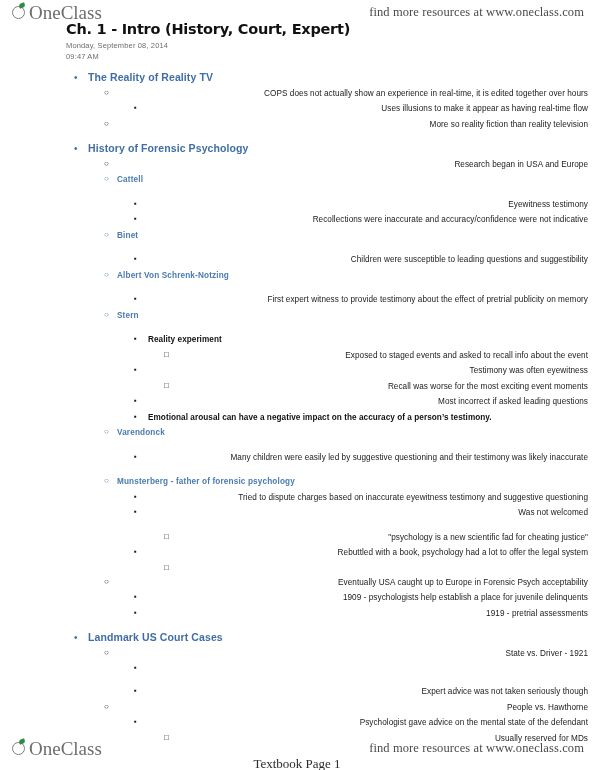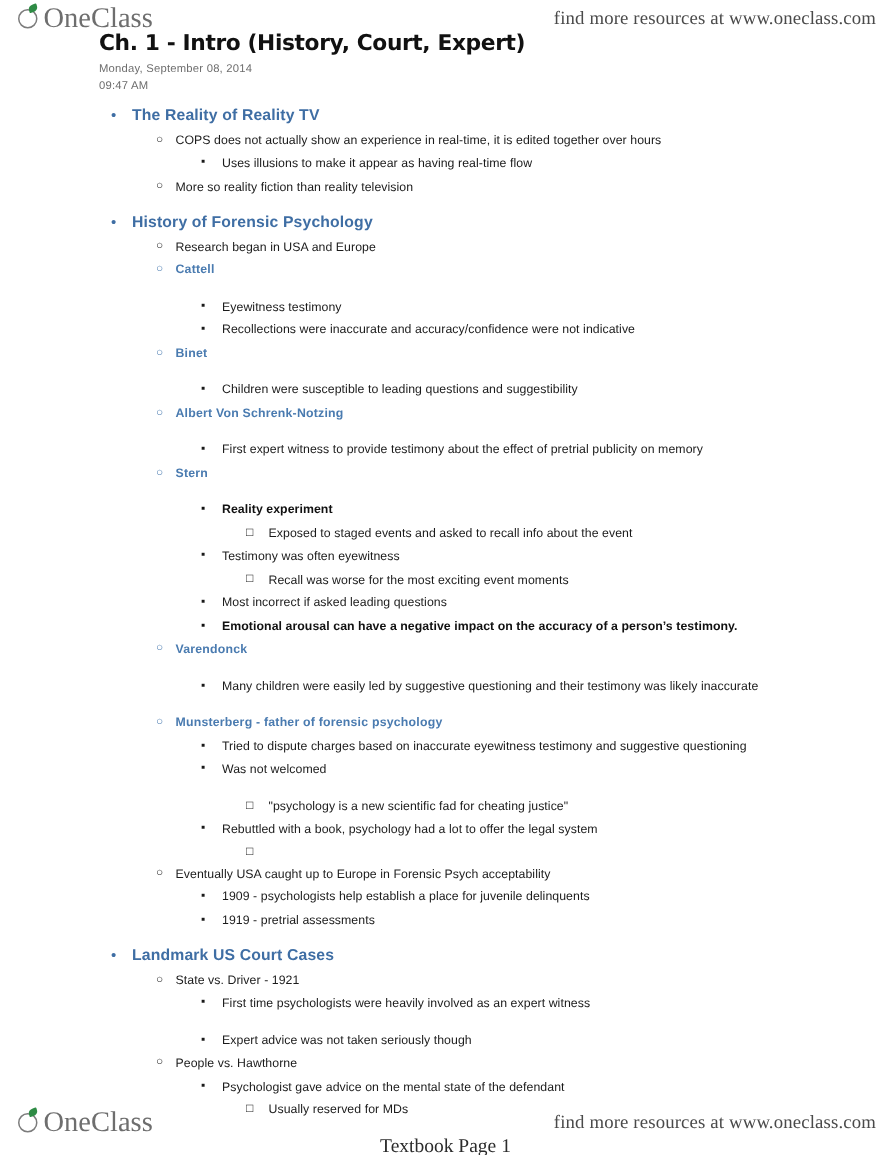--- a/index.html
+++ b/index.html
@@ -163,20 +163,21 @@
   .k-h2 .marker {
     color: #4a7bb0;
     font-size: 8px;
     line-height: 14px;
   }
 
   .k-body .txt {
     color: #1a1a1a;
     font-size: 8.2px;
     letter-spacing: 0.05px;
+    text-align: right;
   }
   .k-body .marker {
     color: #1a1a1a;
     font-size: 8px;
     line-height: 14px;
   }
 
   .k-bodyb .txt {
     color: #111111;
     font-size: 8.2px;
@@ -348,21 +349,20 @@
       <div class="row lvl1 k-h1">
         <span class="marker">•</span>
         <span class="txt">Landmark US Court Cases</span>
       </div>
       <div class="row lvl2 k-body">
         <span class="marker">○</span>
         <span class="txt">State vs. Driver - 1921</span>
       </div>
       <div class="row lvl3 k-body">
         <span class="marker">▪</span>
-        <span class="txt">First time psychologists were heavily involved as an expert witness</span>
       </div>
       <div class="gap-md"></div>
       <div class="row lvl3 k-body">
         <span class="marker">▪</span>
         <span class="txt">Expert advice was not taken seriously though</span>
       </div>
       <div class="row lvl2 k-body">
         <span class="marker">○</span>
         <span class="txt">People vs. Hawthorne</span>
       </div>

